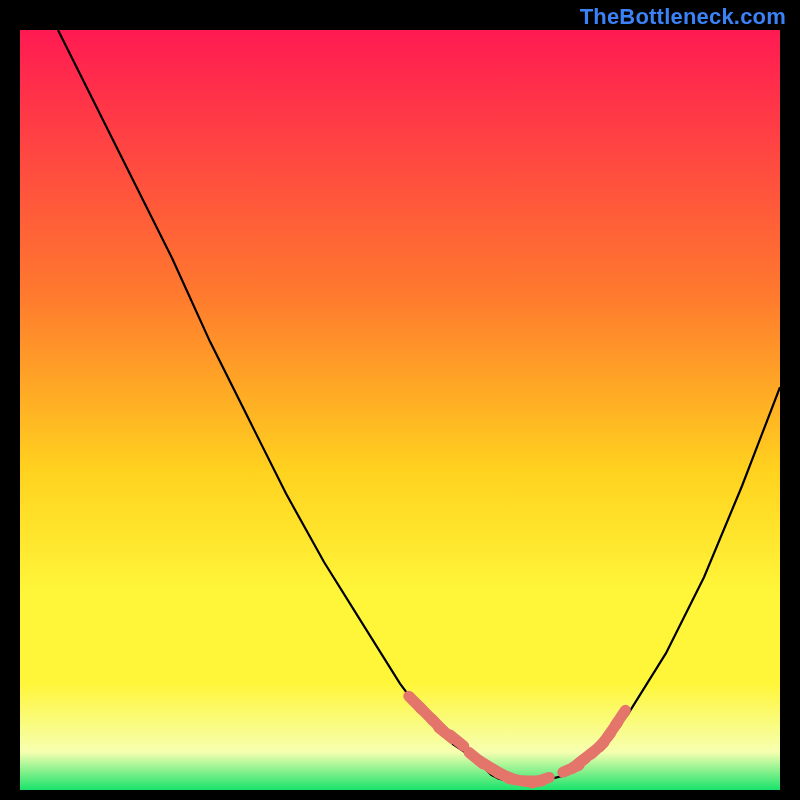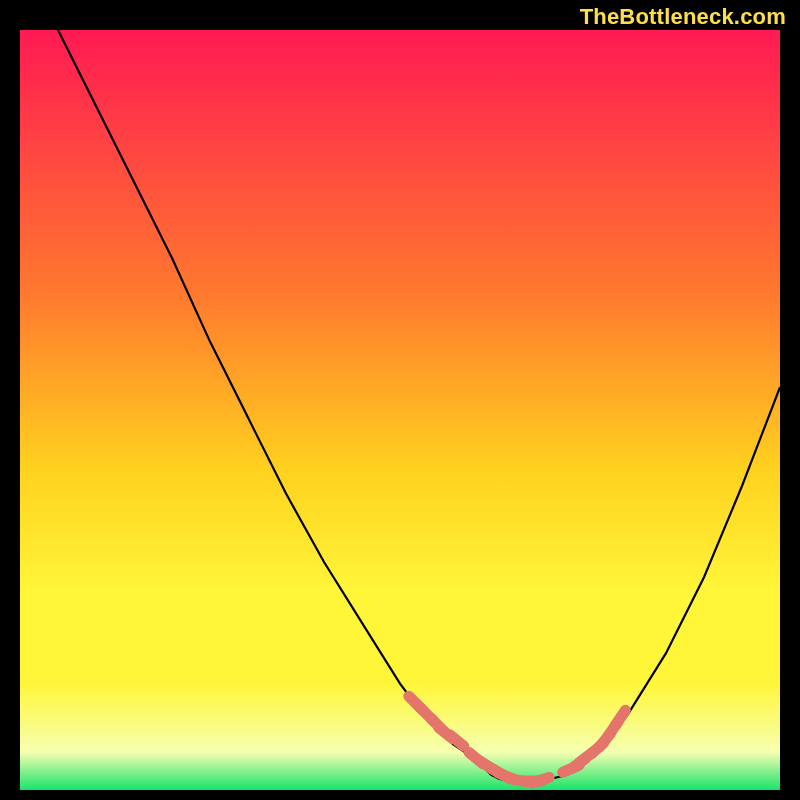--- a/index.html
+++ b/index.html
@@ -25,21 +25,21 @@
     width: 760px;
     height: 760px;
   }
   .watermark {
     position: absolute;
     top: 4px;
     right: 14px;
     font-family: Arial, Helvetica, sans-serif;
     font-size: 22px;
     font-weight: 600;
-    color: #fde047;
+    color: #3b82f6;
     letter-spacing: 0.2px;
   }
 </style>
 </head>
 <body>
 
 <div class="frame">
   <svg class="plot" viewBox="0 0 760 760" preserveAspectRatio="none">
     <defs>
       <linearGradient id="bgGrad" x1="0" y1="0" x2="0" y2="1">

